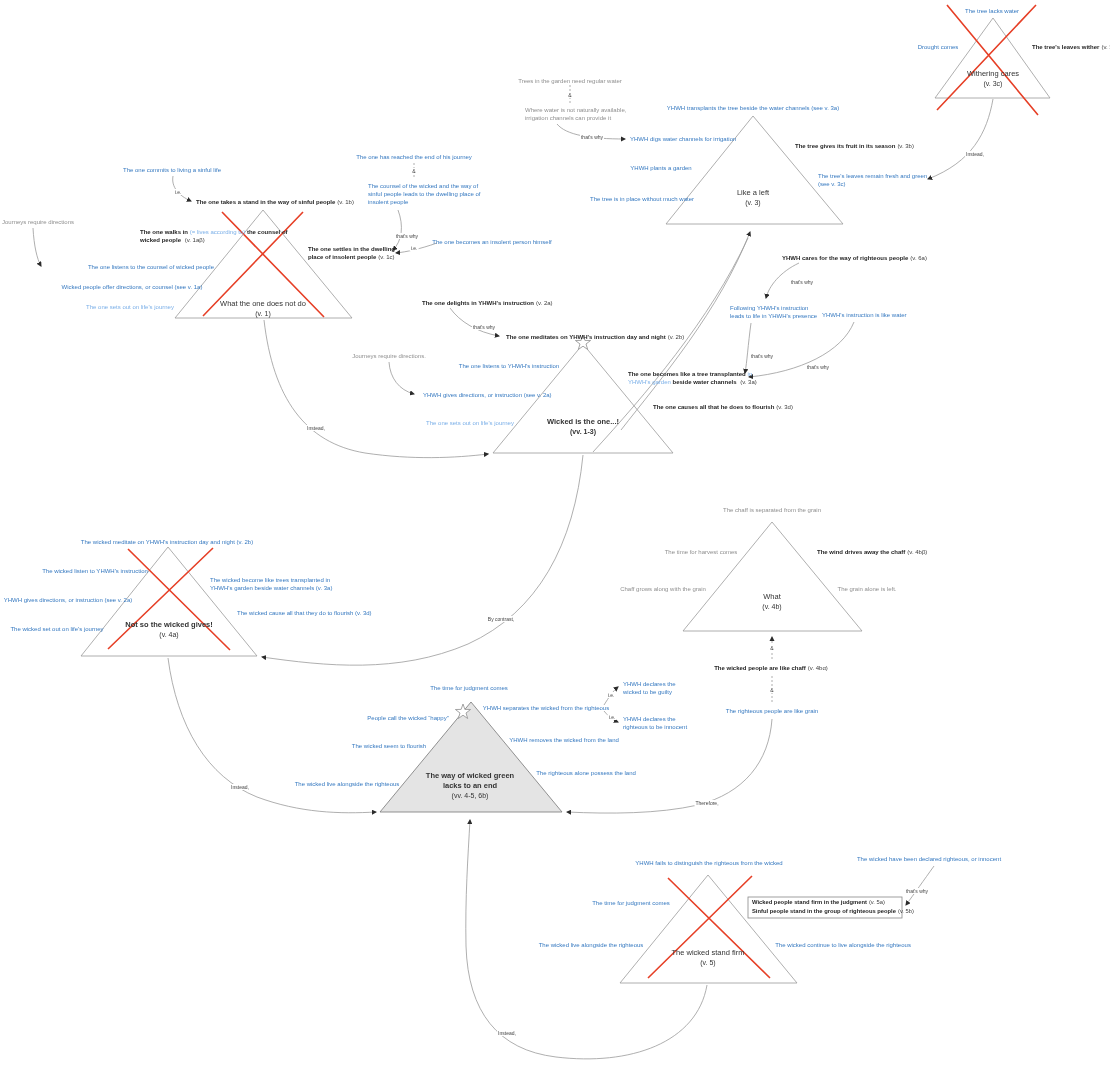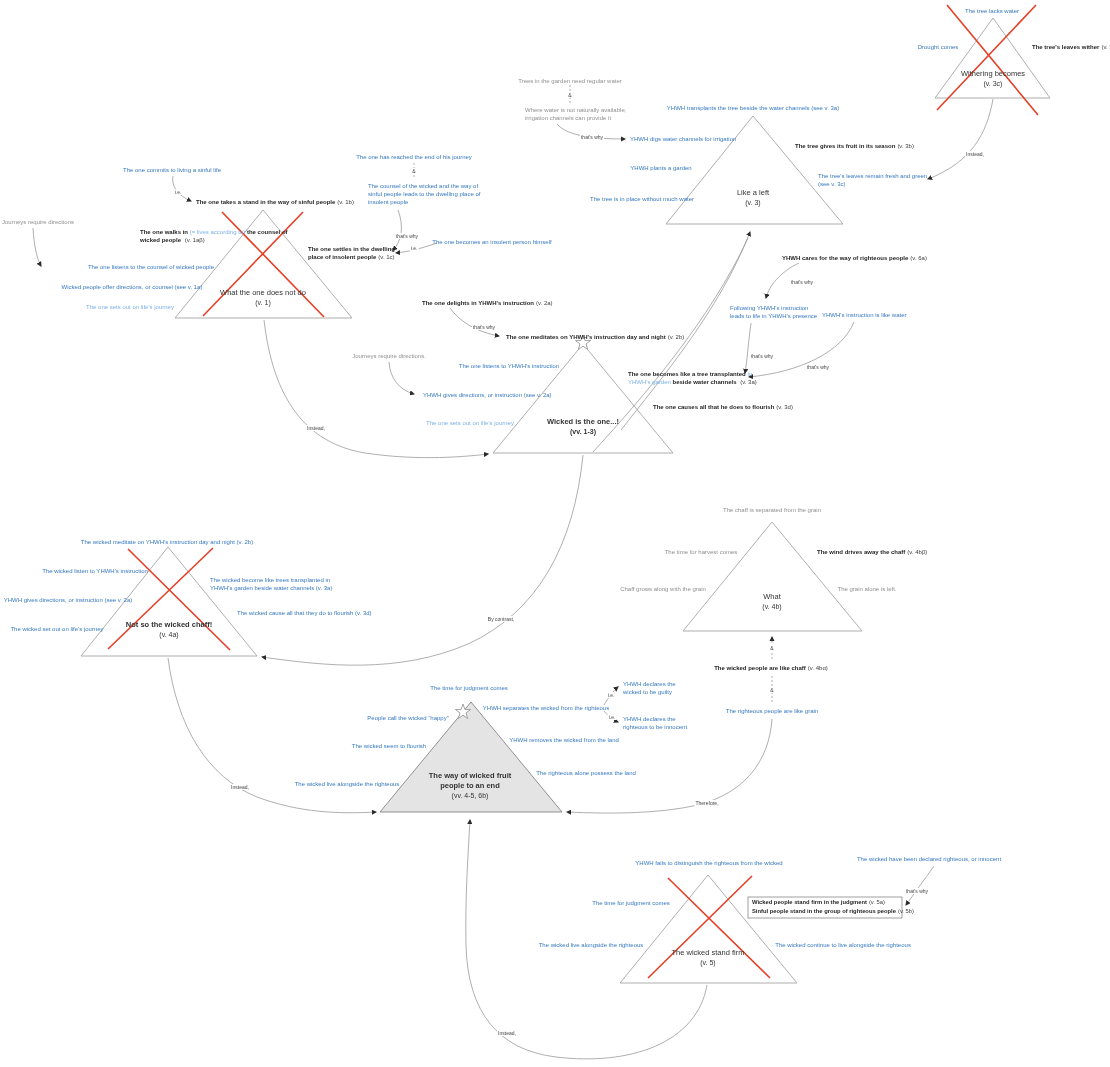--- a/index.html
+++ b/index.html
@@ -82,21 +82,21 @@
     <path d="M 172 176 C 173 182 174 187 176 191" stroke="none"></path>
   </g>
 
   <use href="#star" x="0" y="0" transform="translate(583,343)" fill="#fff" stroke="#9a9a9a" stroke-width="0.9"></use>
   <use href="#star" transform="translate(463,712)" fill="#fff" stroke="#9a9a9a" stroke-width="0.9"></use>
 
   <rect x="748" y="897" width="154" height="21" fill="#fff" stroke="#888" stroke-width="0.8"></rect>
 </svg>
 
 <div class="title" style="left:993px;top:79px">
-      <div>Withering becomes</div>
+      <div>Withering cares</div>
       <div class="tref">(v. 3c)</div>
     </div>
 <div class="lbl c blue" style="left:992px;top:11px">The tree lacks water</div>
 <div class="lbl c blue" style="left:938px;top:47px">Drought comes</div>
 <div class="lbl l bk" style="left:1032px;top:47px"><span>The tree's leaves wither</span><span class="ref">(v. 3c)</span></div>
 <div class="tiny" style="left:975px;top:154px">Instead,</div>
 
 <div class="title" style="left:753px;top:198px">
       <div>Like a left</div>
       <div class="tref">(v. 3)</div>
@@ -105,21 +105,21 @@
 <div class="lbl l blue" style="left:630px;top:139px">YHWH digs water channels for irrigation</div>
 <div class="lbl c blue" style="left:661px;top:168px">YHWH plants a garden</div>
 <div class="lbl c blue" style="left:642px;top:199px">The tree is in place without much water</div>
 <div class="lbl l bk" style="left:795px;top:146px"><span>The tree gives its fruit in its season</span><span class="ref">(v. 3b)</span></div>
 <div class="lbl blk blue" style="left:818px;top:172px;width:118px">The tree's leaves remain fresh and green (see v. 3c)</div>
 <div class="lbl c gray" style="left:570px;top:81px">Trees in the garden need regular water</div>
 <div class="lbl blk gray" style="left:525px;top:106px;width:122px">Where water is not naturally available, irrigation channels can provide it</div>
 <div class="tiny" style="left:592px;top:137px">that's why</div>
 <div class="tiny" style="left:570px;top:95px">&amp;</div>
 
-<div class="title" style="left:263px;top:298px">
+<div class="title" style="left:263px;top:309px">
       <div>What the one does not do</div>
       <div class="tref">(v. 1)</div>
     </div>
 <div class="lbl l gray" style="left:2px;top:222px">Journeys require directions</div>
 <div class="lbl c blue" style="left:172px;top:170px">The one commits to living a sinful life</div>
 <div class="tiny" style="left:178px;top:192px">i.e.</div>
 <div class="lbl l bk" style="left:196px;top:202px"><span>The one takes a stand in the way of sinful people</span><span class="ref">(v. 1b)</span></div>
 <div class="lbl blk bk" style="left:140px;top:228px;width:152px"><span>The one walks in</span> <span class="lb">(= lives according to)</span> <span>the counsel of wicked people</span> <span class="ref">(v. 1aβ)</span></div>
 <div class="lbl c blue" style="left:151px;top:267px">The one listens to the counsel of wicked people</div>
 <div class="lbl c blue" style="left:132px;top:287px">Wicked people offer directions, or counsel (see v. 1a)</div>
@@ -148,21 +148,21 @@
 <div class="lbl l bk" style="left:653px;top:407px"><span>The one causes all that he does to flourish</span><span class="ref">(v. 3d)</span></div>
 <div class="lbl l bk" style="left:782px;top:258px"><span>YHWH cares for the way of righteous people</span><span class="ref">(v. 6a)</span></div>
 <div class="tiny" style="left:802px;top:282px">that's why</div>
 <div class="lbl blk blue" style="left:730px;top:304px;width:92px">Following YHWH's instruction leads to life in YHWH's presence</div>
 <div class="lbl l blue" style="left:822px;top:315px">YHWH's instruction is like water</div>
 <div class="tiny" style="left:762px;top:356px">that's why</div>
 <div class="tiny" style="left:818px;top:367px">that's why</div>
 <div class="tiny" style="left:501px;top:619px">By contrast,</div>
 
 <div class="title tb" style="left:169px;top:630px">
-      <div>Not so the wicked chaff!</div>
+      <div>Not so the wicked gives!</div>
       <div class="tref" style="font-weight:400">(v. 4a)</div>
     </div>
 <div class="lbl c blue" style="left:167px;top:542px">The wicked meditate on YHWH's instruction day and night (v. 2b)</div>
 <div class="lbl c blue" style="left:95px;top:571px">The wicked listen to YHWH's instruction</div>
 <div class="lbl c blue" style="left:68px;top:600px">YHWH gives directions, or instruction (see v. 2a)</div>
 <div class="lbl c blue" style="left:57px;top:629px">The wicked set out on life's journey</div>
 <div class="lbl blk blue" style="left:210px;top:576px;width:130px">The wicked become like trees transplanted in YHWH's garden beside water channels (v. 3a)</div>
 <div class="lbl l blue" style="left:237px;top:613px">The wicked cause all that they do to flourish (v. 3d)</div>
 <div class="tiny" style="left:240px;top:787px">Instead,</div>
 
@@ -175,22 +175,22 @@
 <div class="lbl c gray" style="left:663px;top:589px">Chaff grows along with the grain</div>
 <div class="lbl l bk" style="left:817px;top:552px"><span>The wind drives away the chaff</span><span class="ref">(v. 4bβ)</span></div>
 <div class="lbl c gray" style="left:867px;top:589px">The grain alone is left.</div>
 <div class="lbl c bk" style="left:771px;top:668px"><span>The wicked people are like chaff</span><span class="ref">(v. 4bα)</span></div>
 <div class="tiny" style="left:772px;top:648px">&amp;</div>
 <div class="tiny" style="left:772px;top:690px">&amp;</div>
 <div class="lbl c blue" style="left:772px;top:711px">The righteous people are like grain</div>
 <div class="tiny" style="left:707px;top:803px">Therefore,</div>
 
 <div class="title tb" style="left:470px;top:786px">
-      <div>The way of wicked fruit</div>
-      <div>people to an end</div>
+      <div>The way of wicked green</div>
+      <div>lacks to an end</div>
       <div class="tref" style="font-weight:400">(vv. 4-5, 6b)</div>
     </div>
 <div class="lbl c blue" style="left:469px;top:688px">The time for judgment comes</div>
 <div class="lbl c blue" style="left:408px;top:718px">People call the wicked “happy”</div>
 <div class="lbl c blue" style="left:389px;top:746px">The wicked seem to flourish</div>
 <div class="lbl c blue" style="left:347px;top:784px">The wicked live alongside the righteous</div>
 <div class="lbl c blue" style="left:546px;top:708px">YHWH separates the wicked from the righteous</div>
 <div class="lbl c blue" style="left:564px;top:740px">YHWH removes the wicked from the land</div>
 <div class="lbl c blue" style="left:586px;top:773px">The righteous alone possess the land</div>
 <div class="lbl blk blue" style="left:623px;top:680px;width:60px">YHWH declares the wicked to be guilty</div>

